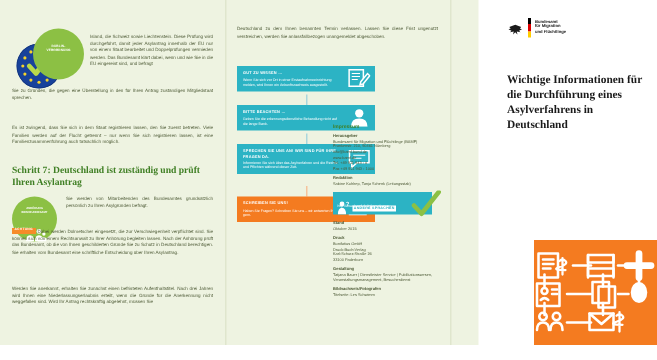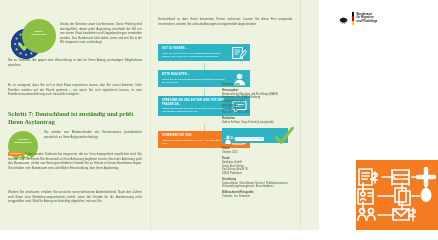--- a/index.html
+++ b/index.html
@@ -351,20 +351,21 @@
         <i style="background:#dd0000"></i>
         <i style="background:#ffce00"></i>
     </span>
     <span class="logo-txt">
       <span style="display:block">Bundesamt</span>
       <span style="display:block">für Migration</span>
       <span style="display:block">und Flüchtlinge</span>
     </span>
   </div>
 
+  <div class="cover-title">Wichtige Informationen für die Durchführung eines Asylverfahrens in Deutschland</div>
 
   <div class="orange-panel">
     <svg width="82" height="70" viewBox="0 0 164 140">
       <g stroke="#ffffff" stroke-width="3.4" fill="none" stroke-linecap="round" stroke-linejoin="round">
 
         <path d="M52 34 H76"></path>
           <path d="M112 34 H126"></path>
         <path d="M44 72 H76"></path>
           <path d="M112 72 H126"></path>
         <path d="M44 110 H76"></path>

